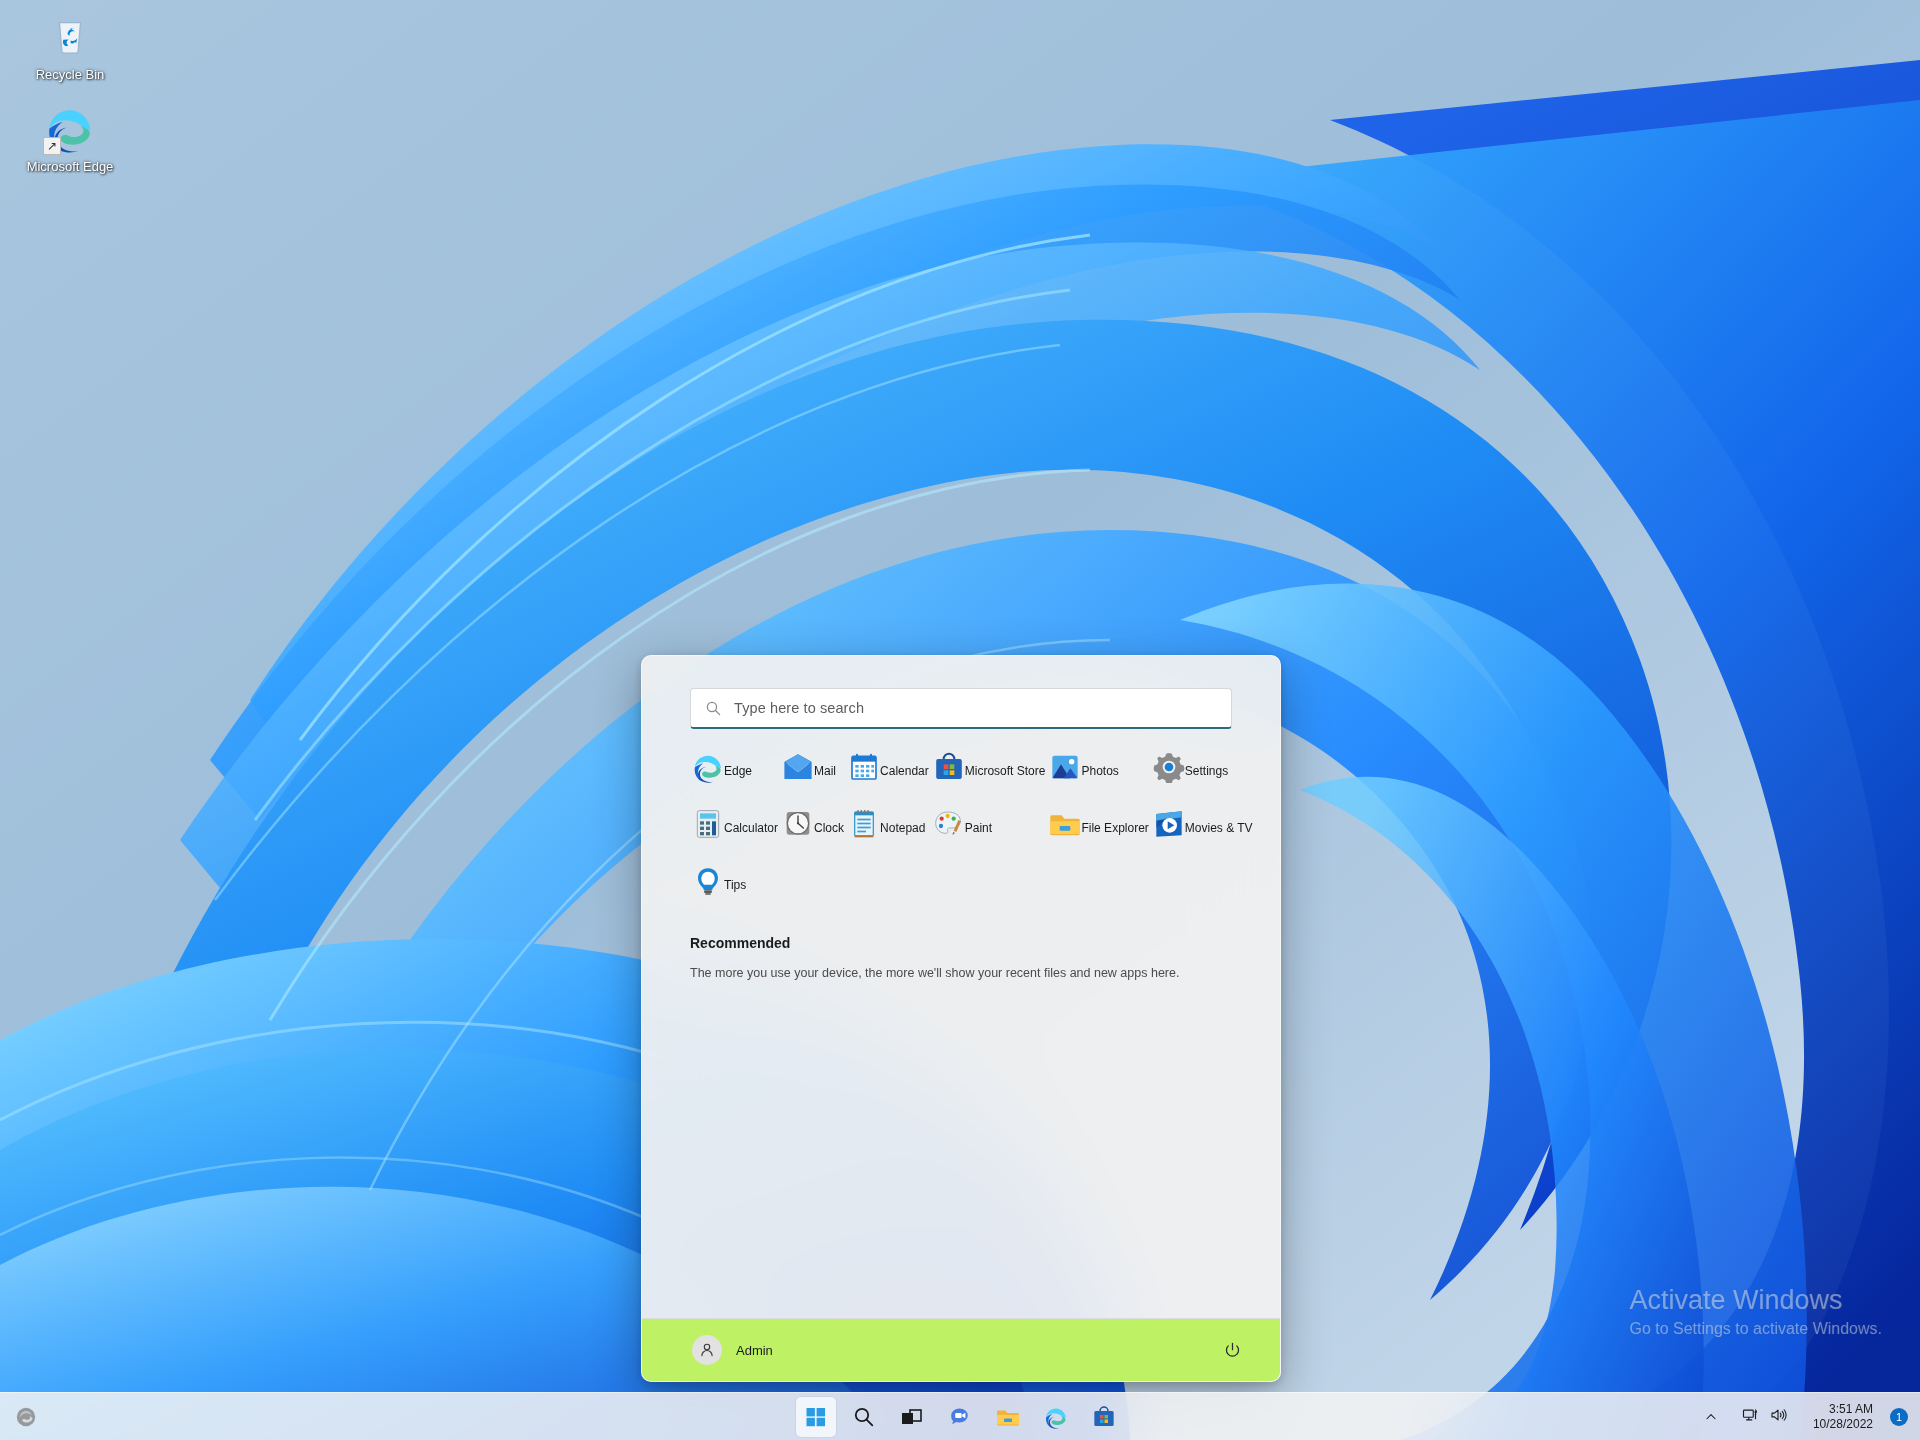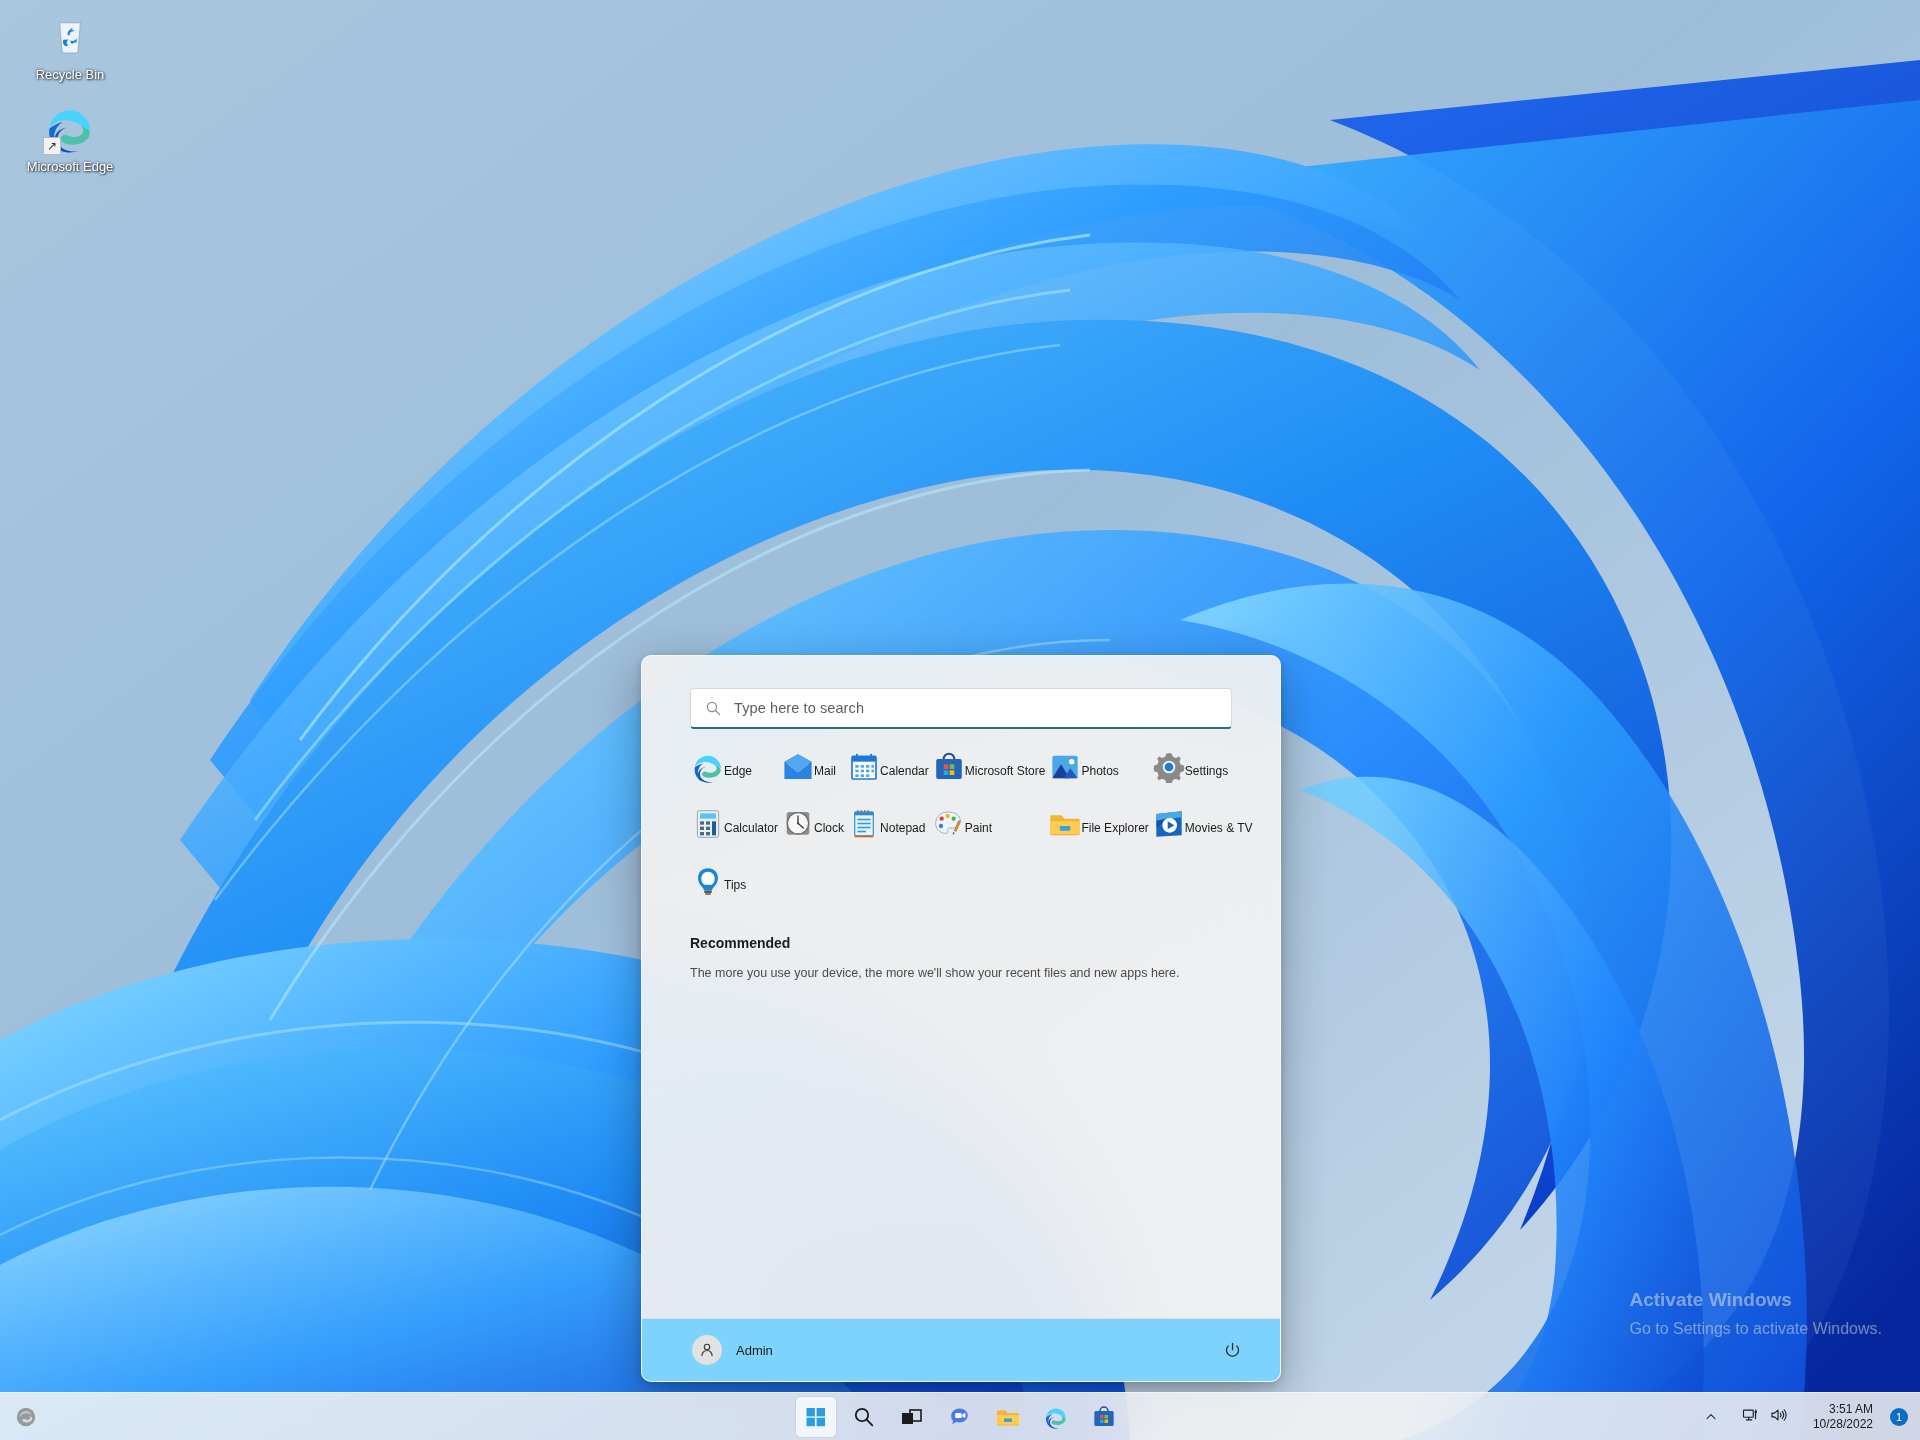--- a/index.html
+++ b/index.html
@@ -57,21 +57,21 @@
   }
 
   
   #watermark {
     position: absolute; right: 38px; bottom: 100px;
     text-align: left; z-index: 4;
     color: rgba(255,255,255,.42);
     text-shadow: 0 0 2px rgba(80,110,140,.25);
     pointer-events: none;
   }
-  #watermark .wm-title { font-size: 19px; line-height: 32px; font-weight: 700; }
+  #watermark .wm-title { font-size: 27px; line-height: 32px; font-weight: 400; }
   #watermark .wm-sub   { font-size: 16px; line-height: 22px; margin-top: 2px; color: rgba(255,255,255,.40); }
 
   
   #start-menu {
     position: absolute;
     left: 641px; top: 655px;
     width: 640px; height: 727px;
     background: #f1f1f1ee;
     backdrop-filter: blur(40px);
     border: 1px solid rgba(255,255,255,.55);
@@ -141,21 +141,21 @@
     white-space: nowrap; text-align: center; line-height: 14px;
   }
 
   
   .rec-head { margin-top: 31px; font-size: 14px; font-weight: 700; color: #1b1b1b; }
   .rec-empty { margin-top: 13px; font-size: 12.5px; color: #4b4b4b; line-height: 18px; }
 
   
   .sm-foot {
     flex: none; height: 63px;
-    background: #7dd3fc;
+    background: #bef264;
     border-top: 1px solid #dcdcdc;
     display: flex; align-items: center; justify-content: space-between;
     padding: 0 32px 0 45px;
   }
   .user-area { display: flex; align-items: center; gap: 14px; cursor: pointer; border-radius: 4px; padding: 5px 8px 5px 5px; }
   .avatar {
     width: 30px; height: 30px; border-radius: 50%;
     background: #e2e2e2;
     display: flex; align-items: center; justify-content: center;
   }

